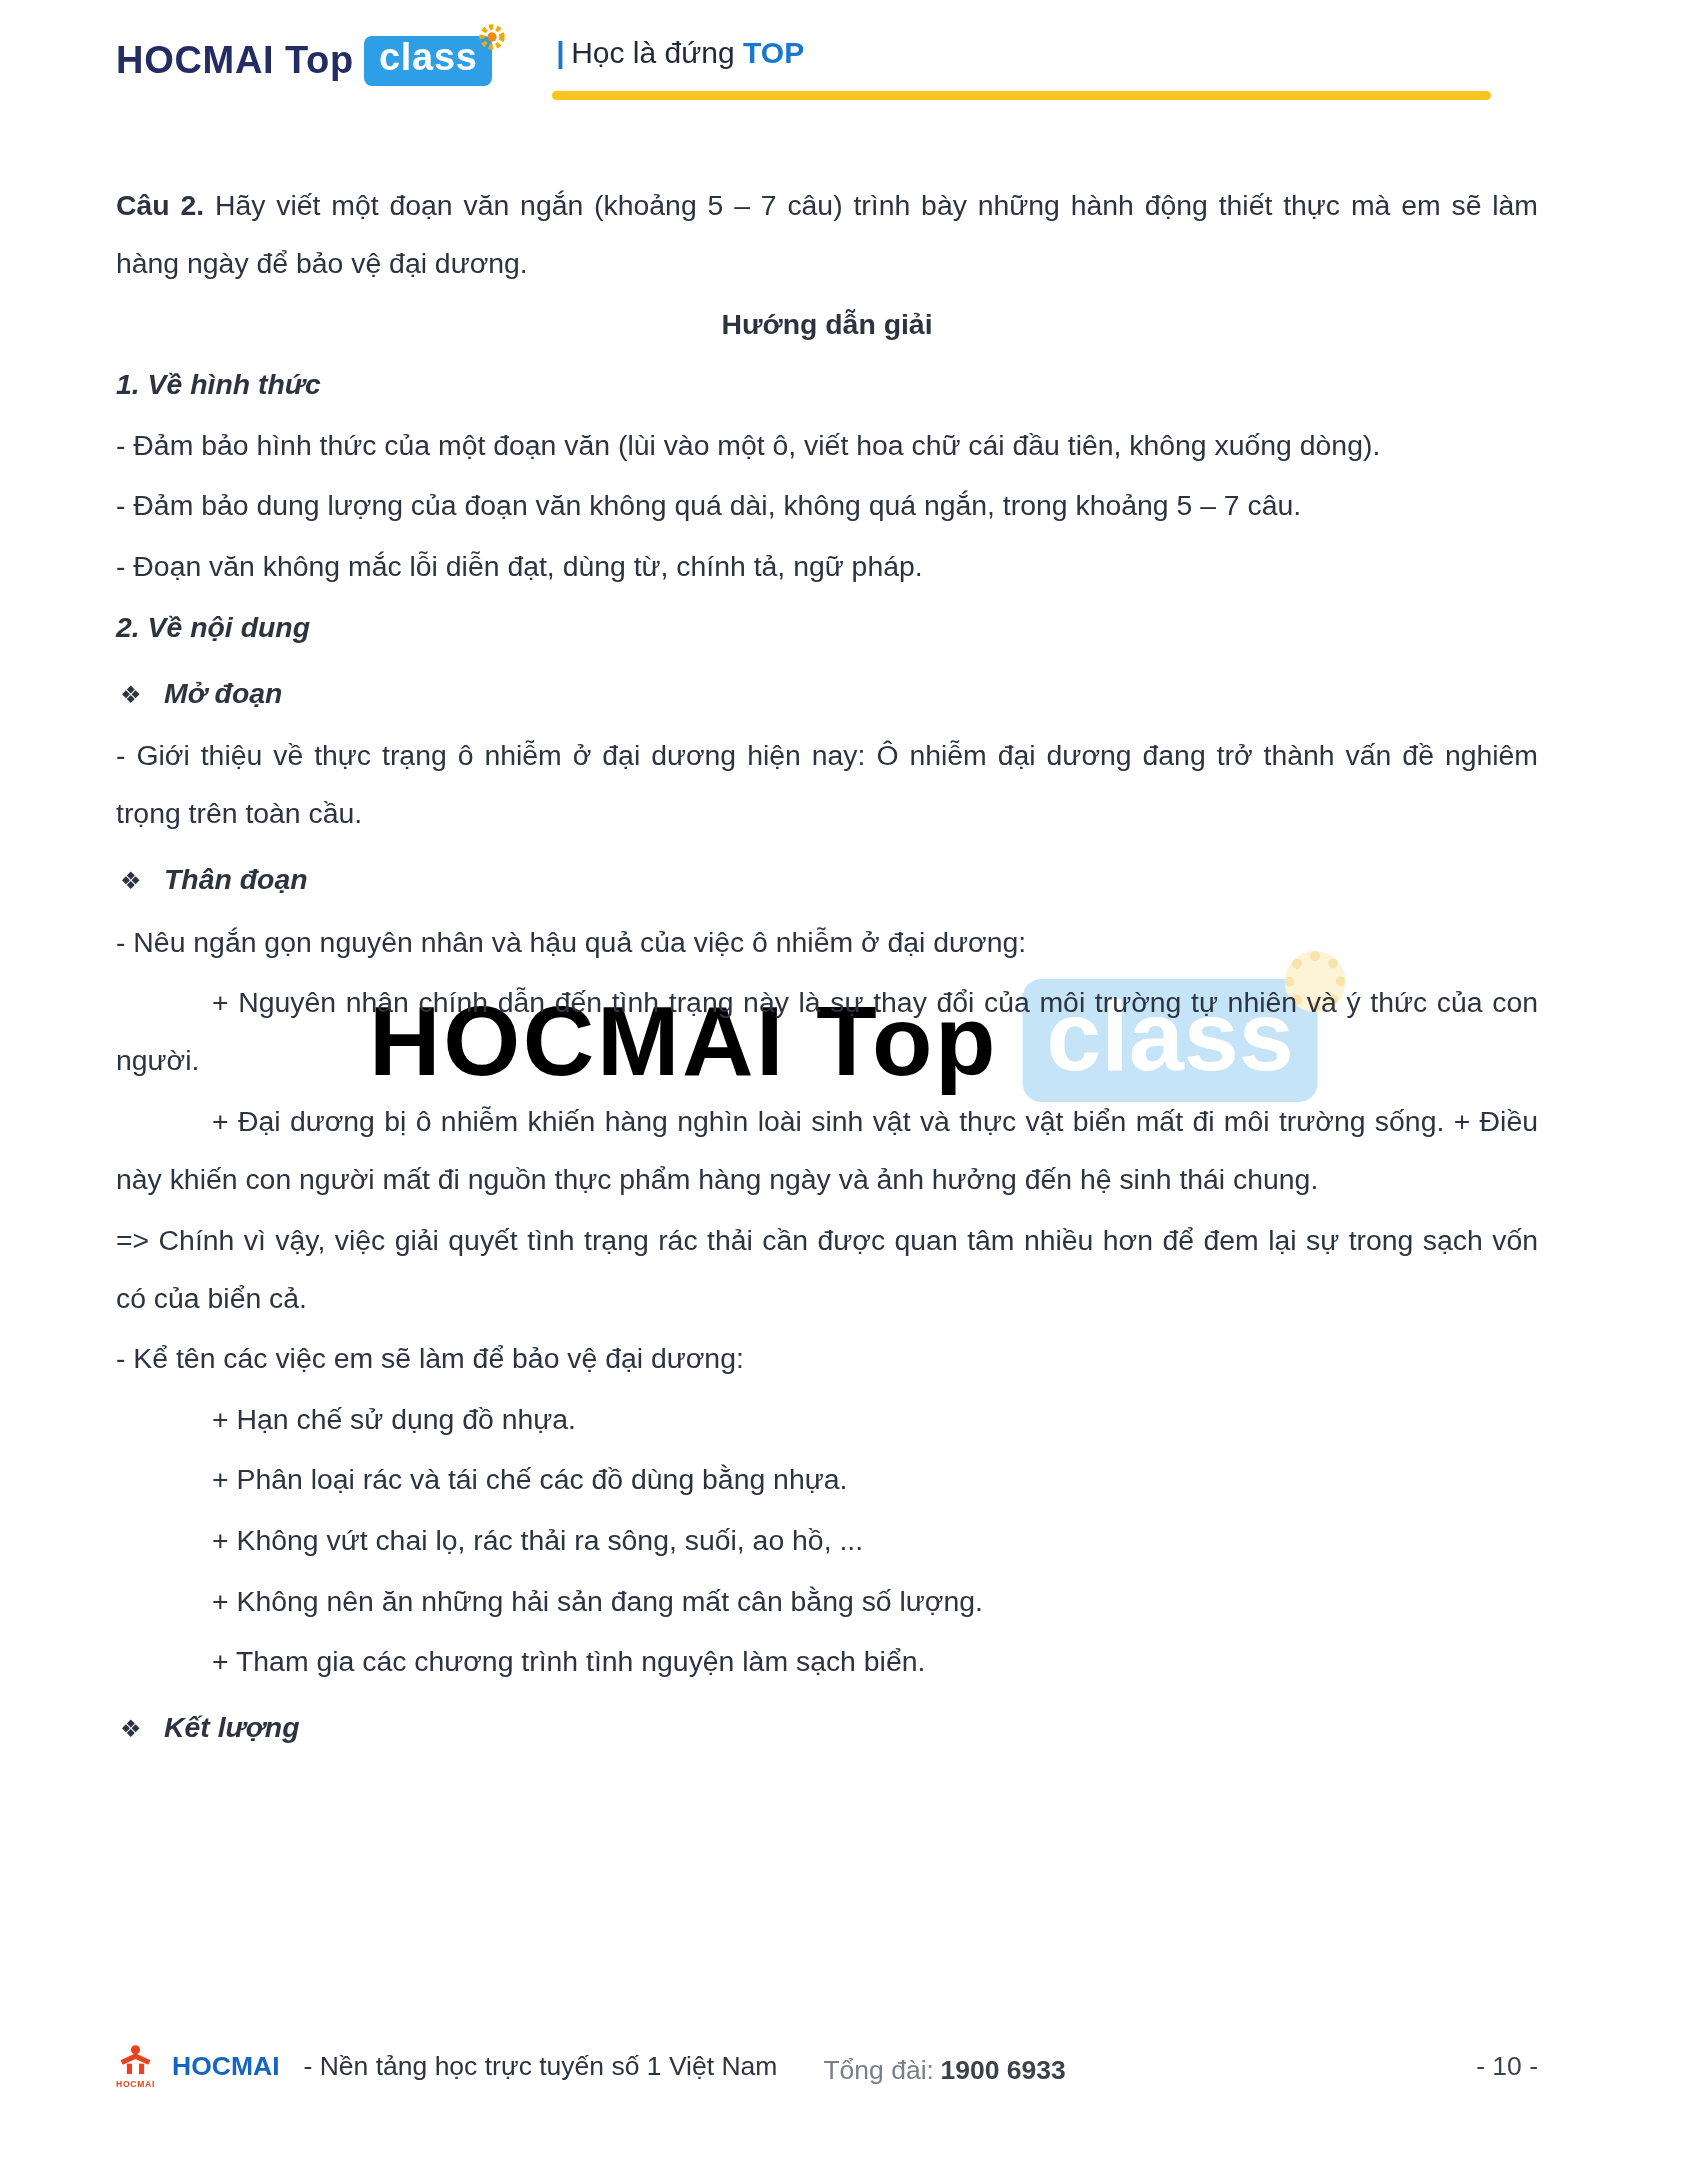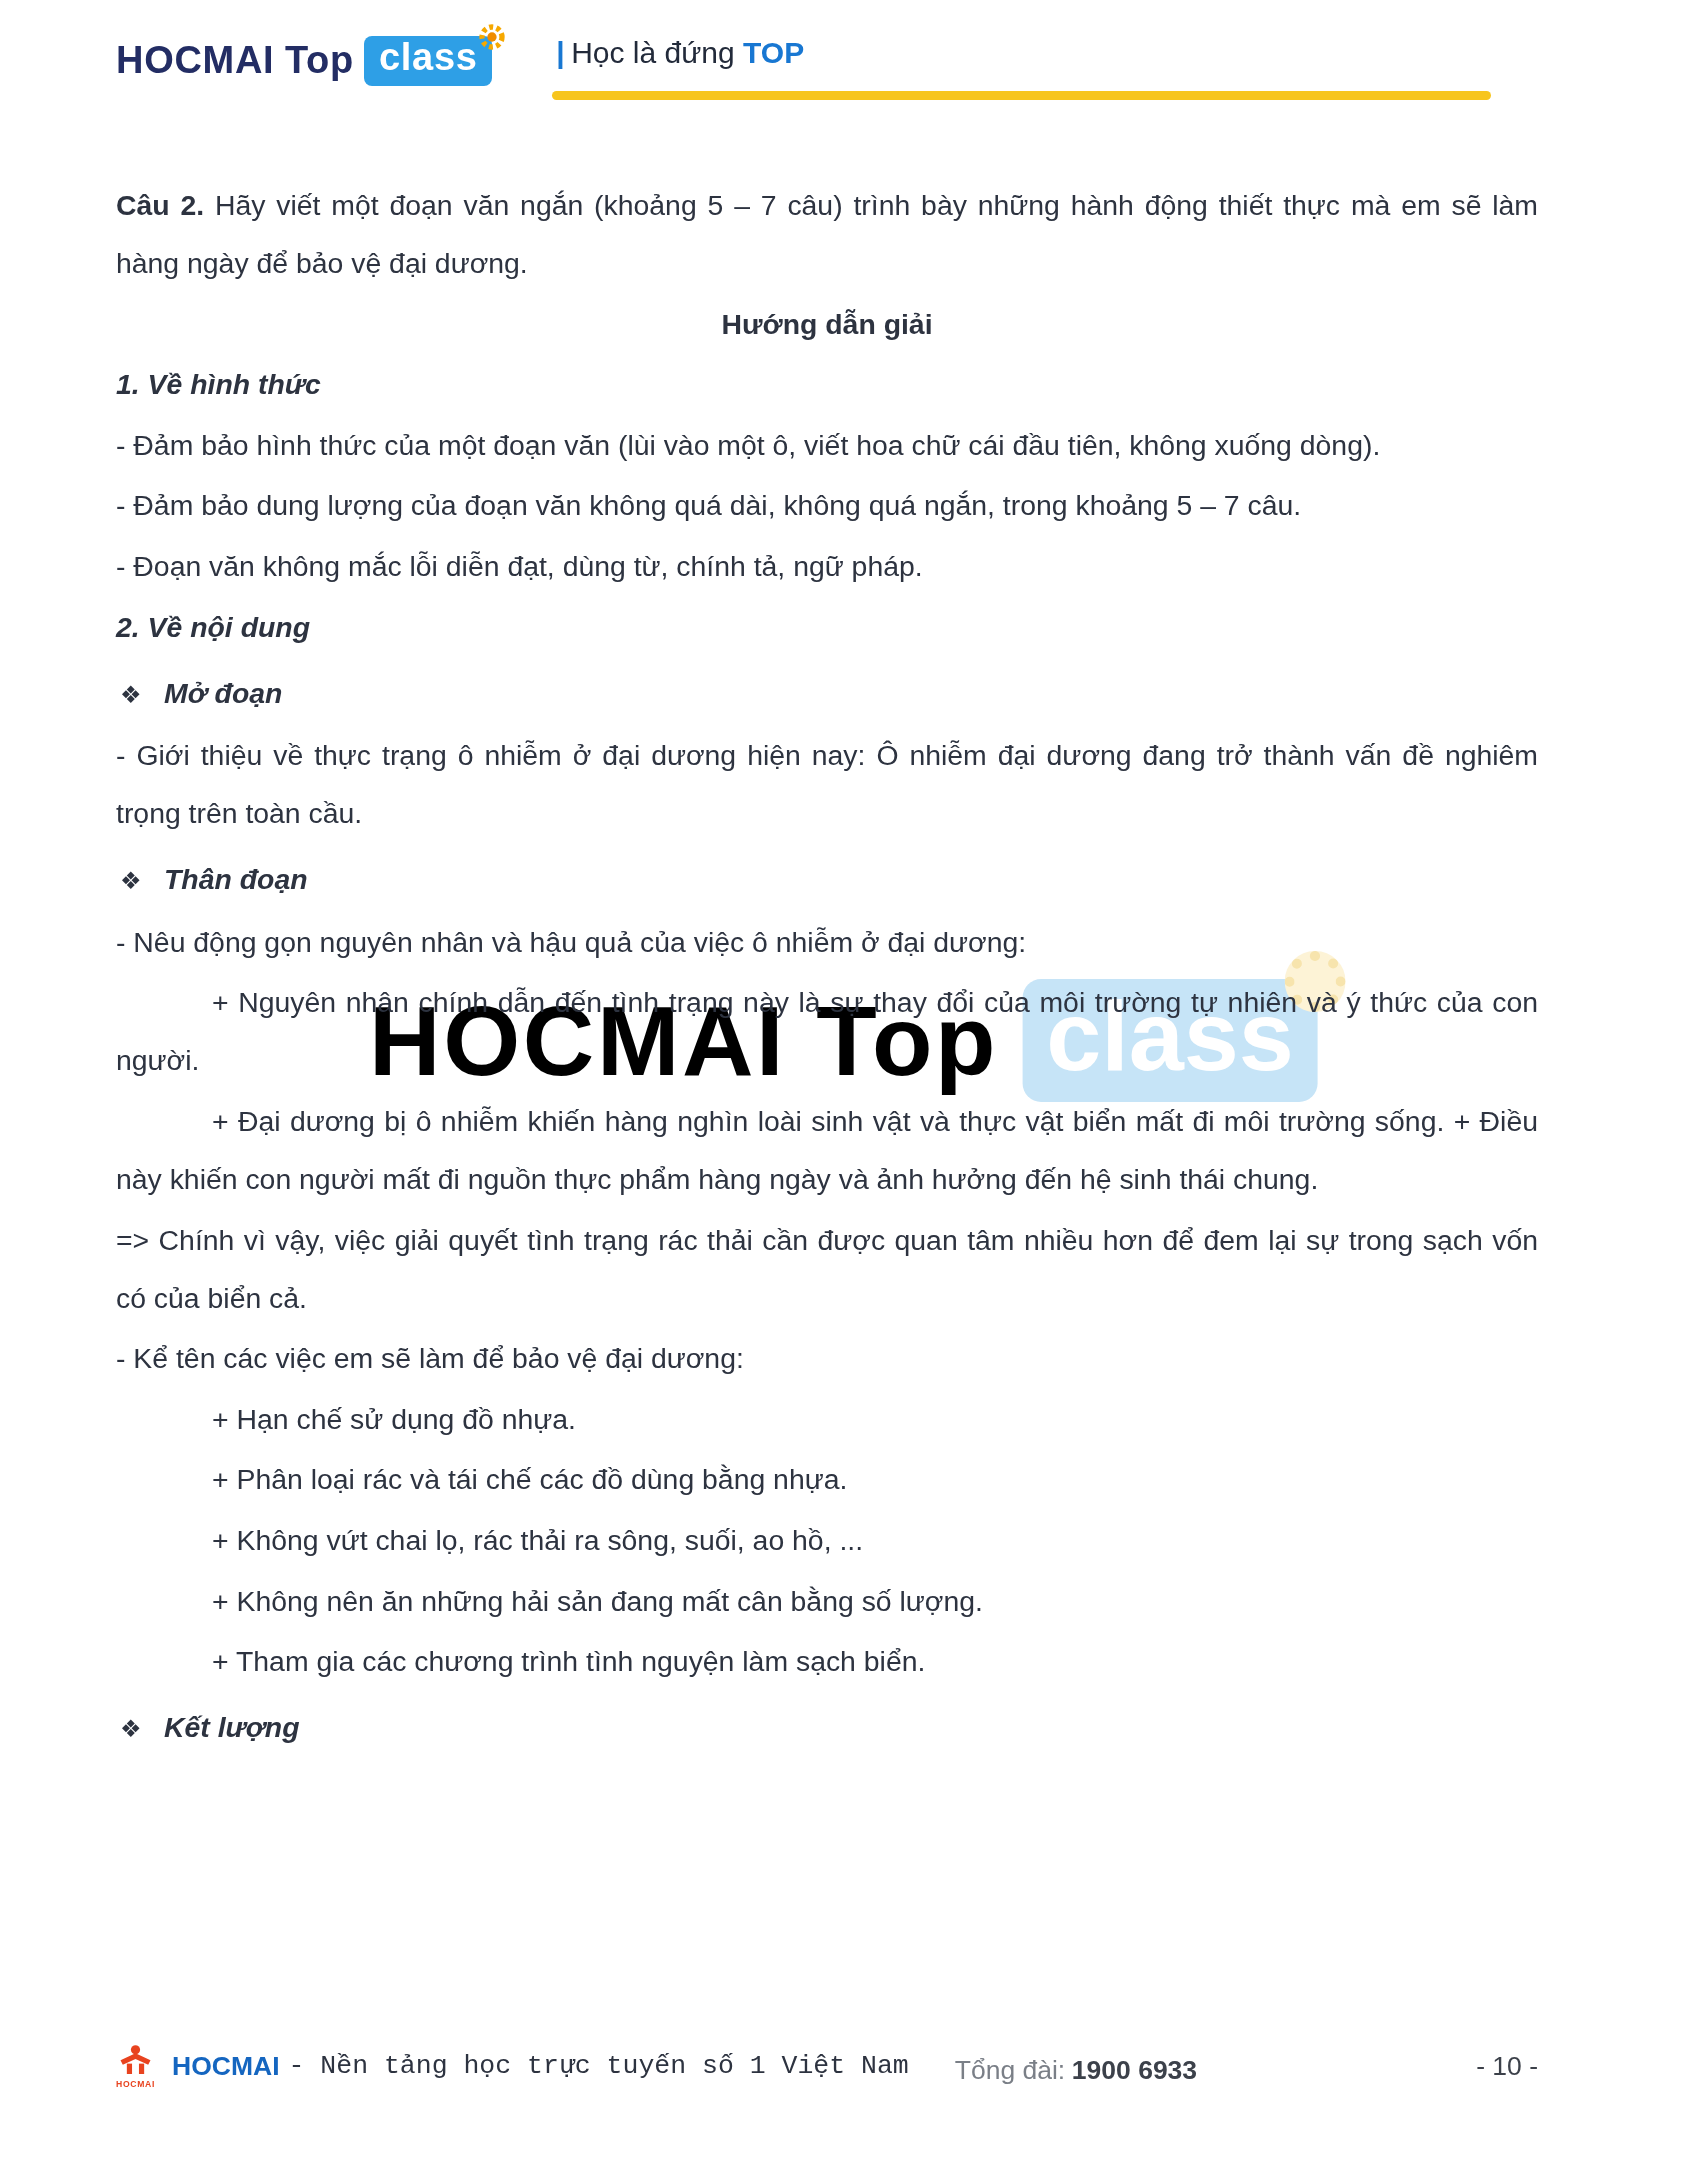--- a/index.html
+++ b/index.html
@@ -110,21 +110,21 @@
   }
   .footer-logo {
     display: flex;
     flex-direction: column;
     align-items: center;
     margin-right: 17px;
     line-height: 1;
   }
   .footer-logo-caption { font-size: 8.6px; font-weight: bold; color: #e8431f; letter-spacing: 0.7px; margin-top: 1.3px; }
   .footer-brand { color: #1566c0; font-weight: bold; }
-  .footer-desc { margin-left: 9px; font-family: Liberation Mono, monospace; }
+  .footer-desc { margin-left: 24px; }
   .footer-hotline { margin-left: 46px; color: #7a7f87; margin-top: 8px; }
   .footer-hotline .hl-number { color: #3c414a; font-weight: bold; margin-left: 6.6px; }
   .footer-page { margin-left: auto; color: #3c414a; }
 </style>
 </head>
 <body>
 
 <div class="page">
 
   <div class="watermark">
@@ -174,21 +174,21 @@
     <p class="para bolditalic">2. Về nội dung</p>
 
     <p class="para bullet-head">
       <span class="bullet">❖</span><span class="bullet-label">Mở đoạn</span>
     </p>
     <p class="para justify">- Giới thiệu về thực trạng ô nhiễm ở đại dương hiện nay: Ô nhiễm đại dương đang trở thành vấn đề nghiêm trọng trên toàn cầu.</p>
 
     <p class="para bullet-head">
       <span class="bullet">❖</span><span class="bullet-label">Thân đoạn</span>
     </p>
-    <p class="para justify">- Nêu động gọn nguyên nhân và hậu quả của việc ô nhiễm ở đại dương:</p>
+    <p class="para justify">- Nêu ngắn gọn nguyên nhân và hậu quả của việc ô nhiễm ở đại dương:</p>
     <p class="para justify tab">+ Nguyên nhân chính dẫn đến tình trạng này là sự thay đổi của môi trường tự nhiên và ý thức của con người.</p>
     <p class="para justify tab">+ Đại dương bị ô nhiễm khiến hàng nghìn loài sinh vật và thực vật biển mất đi môi trường sống. + Điều này khiến con người mất đi nguồn thực phẩm hàng ngày và ảnh hưởng đến hệ sinh thái chung.</p>
     <p class="para justify">=&gt; Chính vì vậy, việc giải quyết tình trạng rác thải cần được quan tâm nhiều hơn để đem lại sự trong sạch vốn có của biển cả.</p>
     <p class="para justify">- Kể tên các việc em sẽ làm để bảo vệ đại dương:</p>
     <p class="para tab">+ Hạn chế sử dụng đồ nhựa.</p>
     <p class="para tab">+ Phân loại rác và tái chế các đồ dùng bằng nhựa.</p>
     <p class="para tab">+ Không vứt chai lọ, rác thải ra sông, suối, ao hồ, ...</p>
     <p class="para tab">+ Không nên ăn những hải sản đang mất cân bằng số lượng.</p>
     <p class="para tab">+ Tham gia các chương trình tình nguyện làm sạch biển.</p>
 

